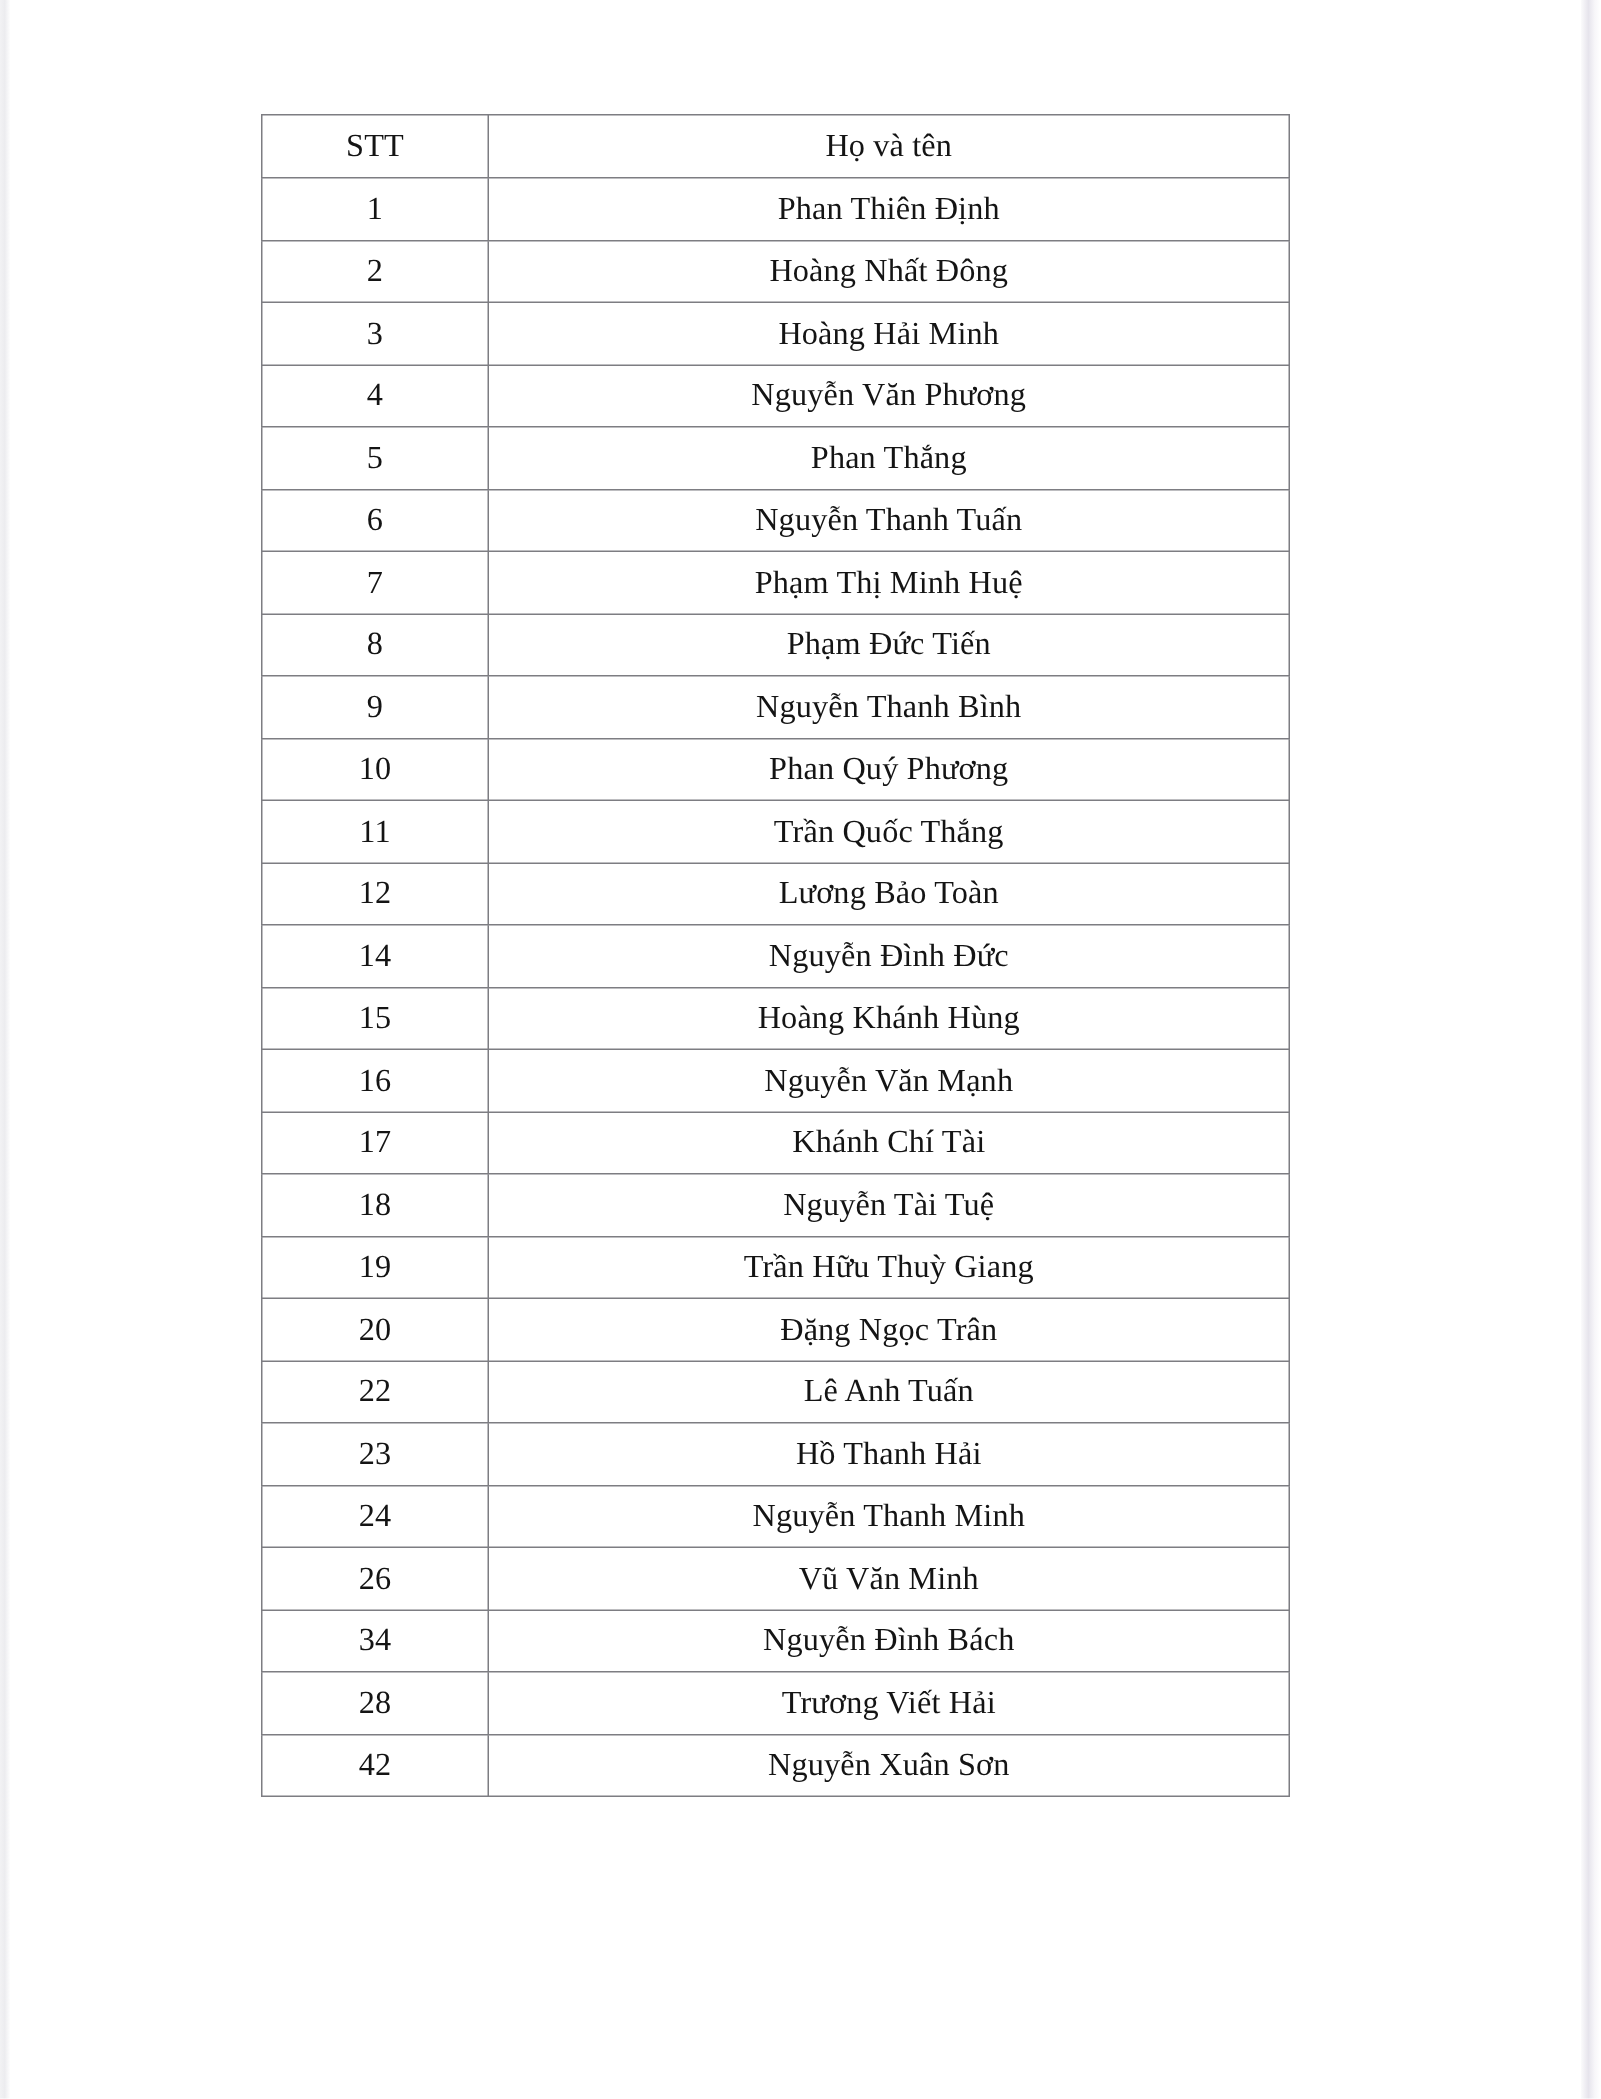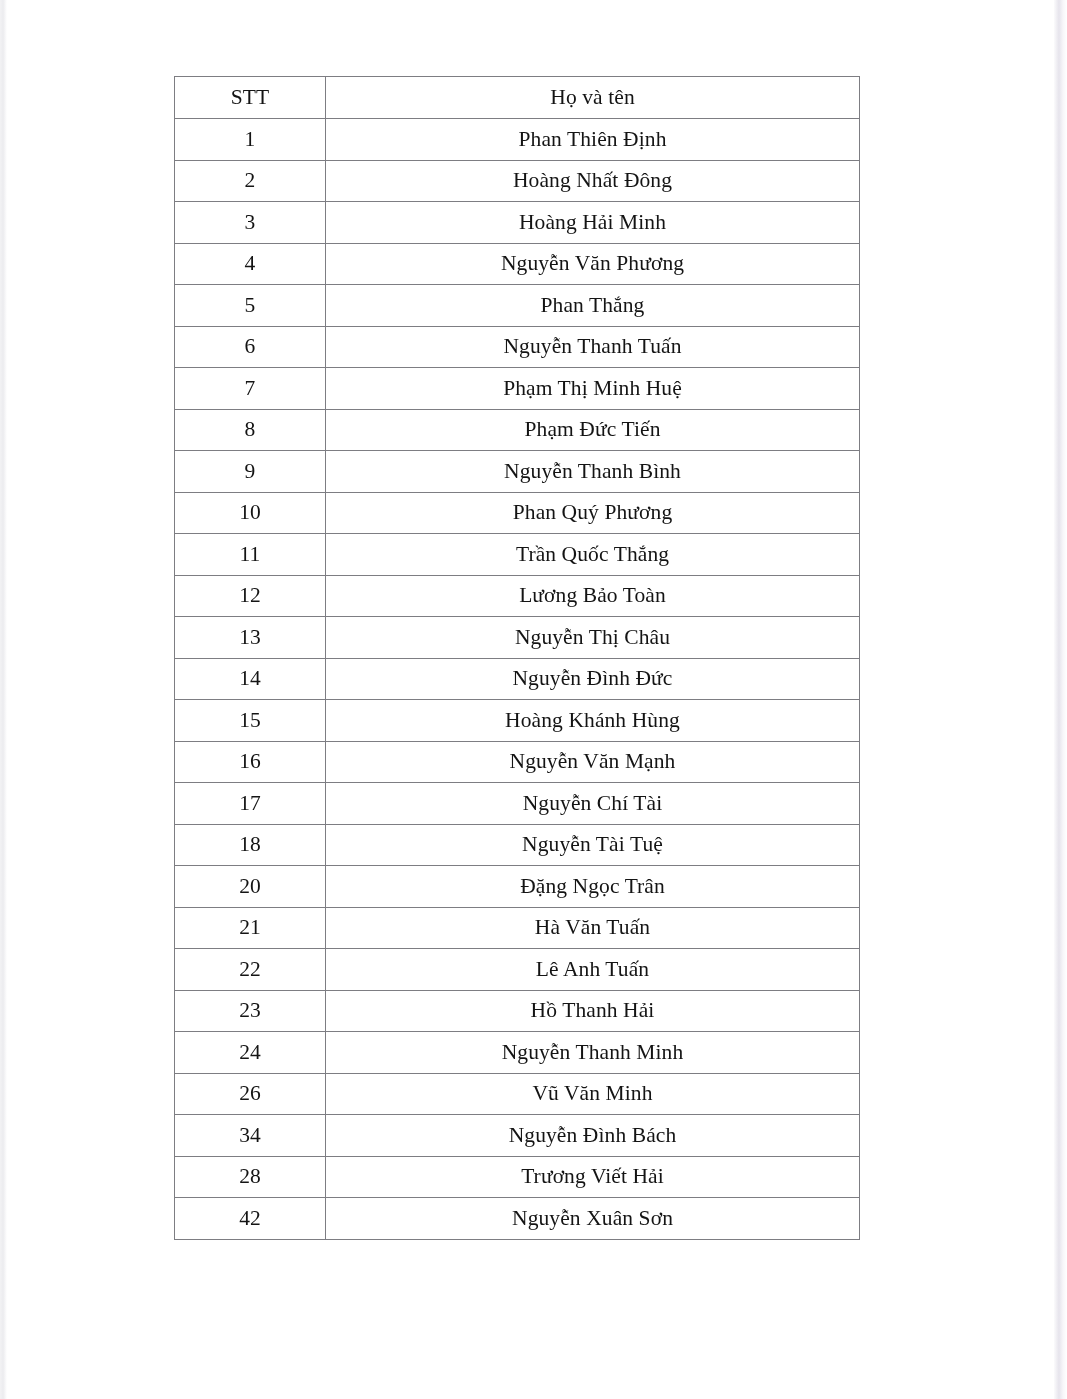--- a/index.html
+++ b/index.html
@@ -138,50 +138,46 @@
         </tr>
         <tr>
           <td class="cell-index">11</td>
           <td class="cell-name">Trần Quốc Thắng</td>
         </tr>
         <tr>
           <td class="cell-index">12</td>
           <td class="cell-name">Lương Bảo Toàn</td>
         </tr>
         <tr>
-          <td class="cell-index">13</td>
-          <td class="cell-name">Nguyễn Thị Châu</td>
-        </tr>
-        <tr>
           <td class="cell-index">14</td>
           <td class="cell-name">Nguyễn Đình Đức</td>
         </tr>
         <tr>
           <td class="cell-index">15</td>
           <td class="cell-name">Hoàng Khánh Hùng</td>
         </tr>
         <tr>
           <td class="cell-index">16</td>
           <td class="cell-name">Nguyễn Văn Mạnh</td>
         </tr>
         <tr>
           <td class="cell-index">17</td>
-          <td class="cell-name">Nguyễn Chí Tài</td>
+          <td class="cell-name">Khánh Chí Tài</td>
         </tr>
         <tr>
           <td class="cell-index">18</td>
           <td class="cell-name">Nguyễn Tài Tuệ</td>
         </tr>
         <tr>
+          <td class="cell-index">19</td>
+          <td class="cell-name">Trần Hữu Thuỳ Giang</td>
+        </tr>
+        <tr>
           <td class="cell-index">20</td>
           <td class="cell-name">Đặng Ngọc Trân</td>
-        </tr>
-        <tr>
-          <td class="cell-index">21</td>
-          <td class="cell-name">Hà Văn Tuấn</td>
         </tr>
         <tr>
           <td class="cell-index">22</td>
           <td class="cell-name">Lê Anh Tuấn</td>
         </tr>
         <tr>
           <td class="cell-index">23</td>
           <td class="cell-name">Hồ Thanh Hải</td>
         </tr>
         <tr>

